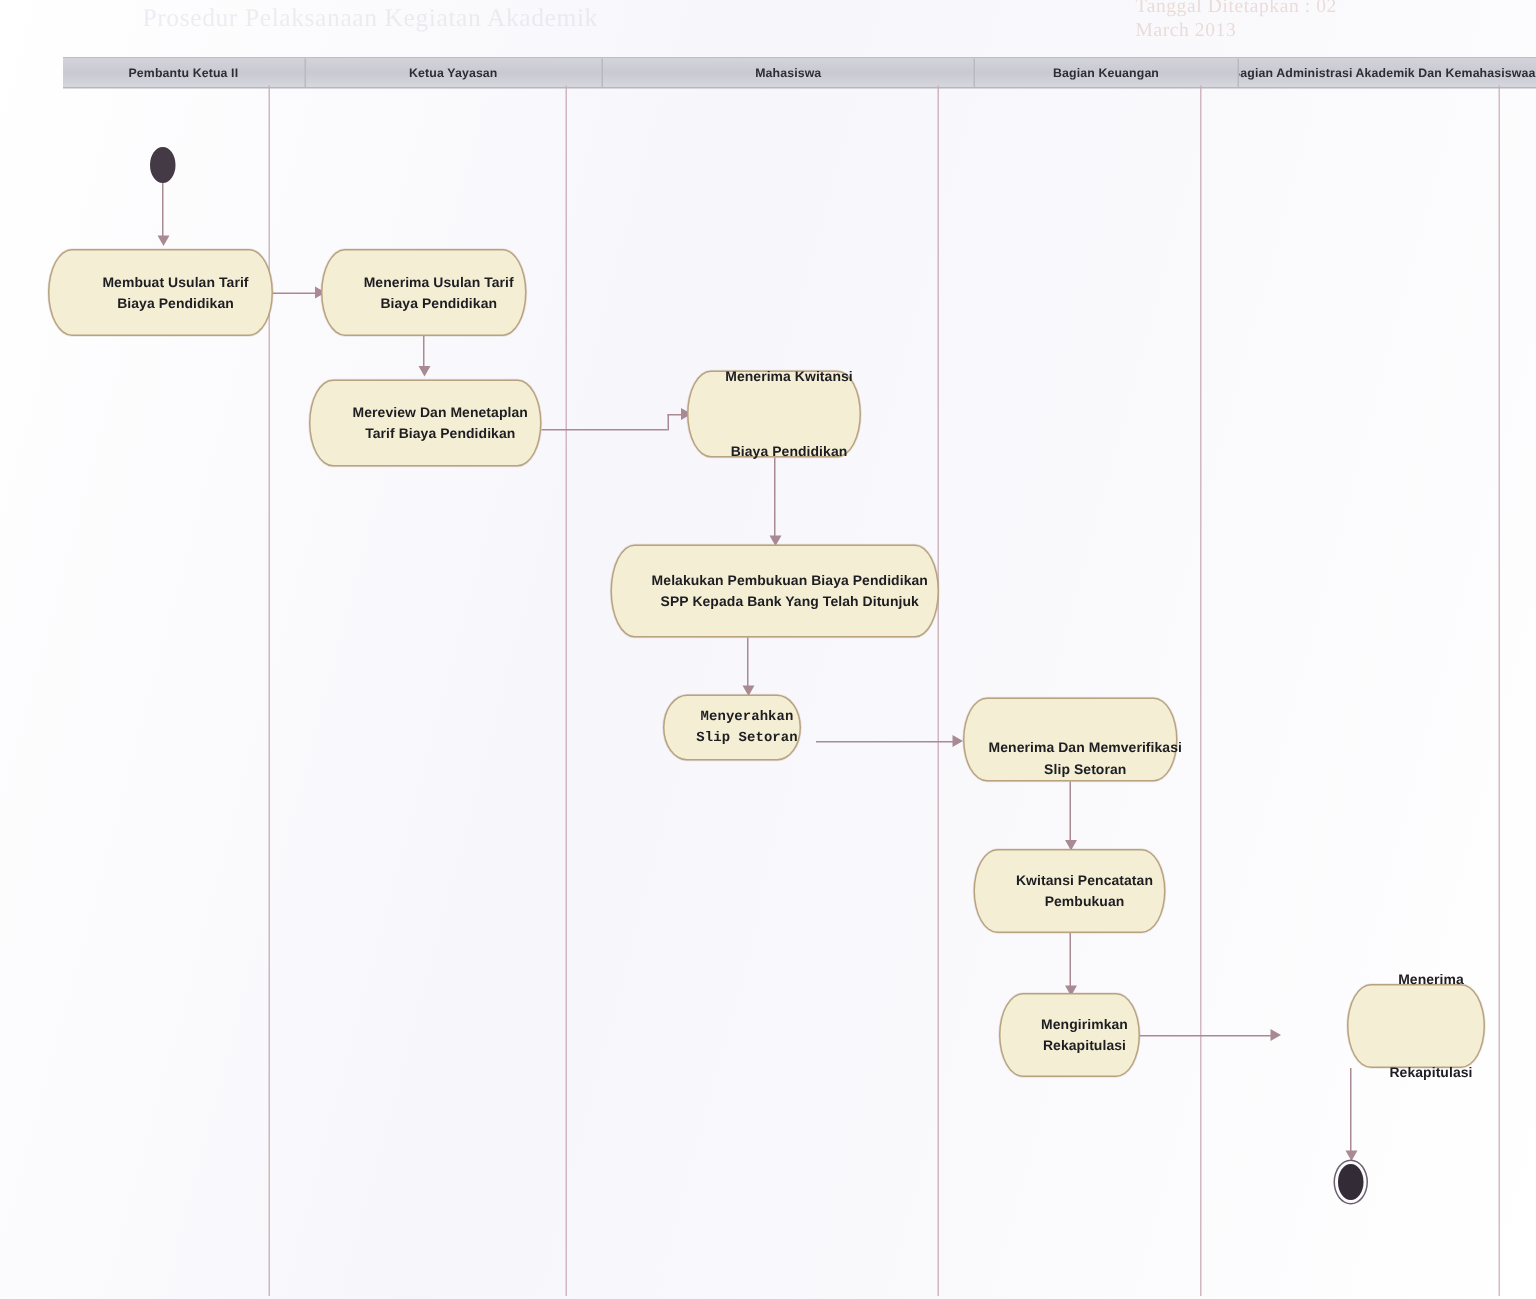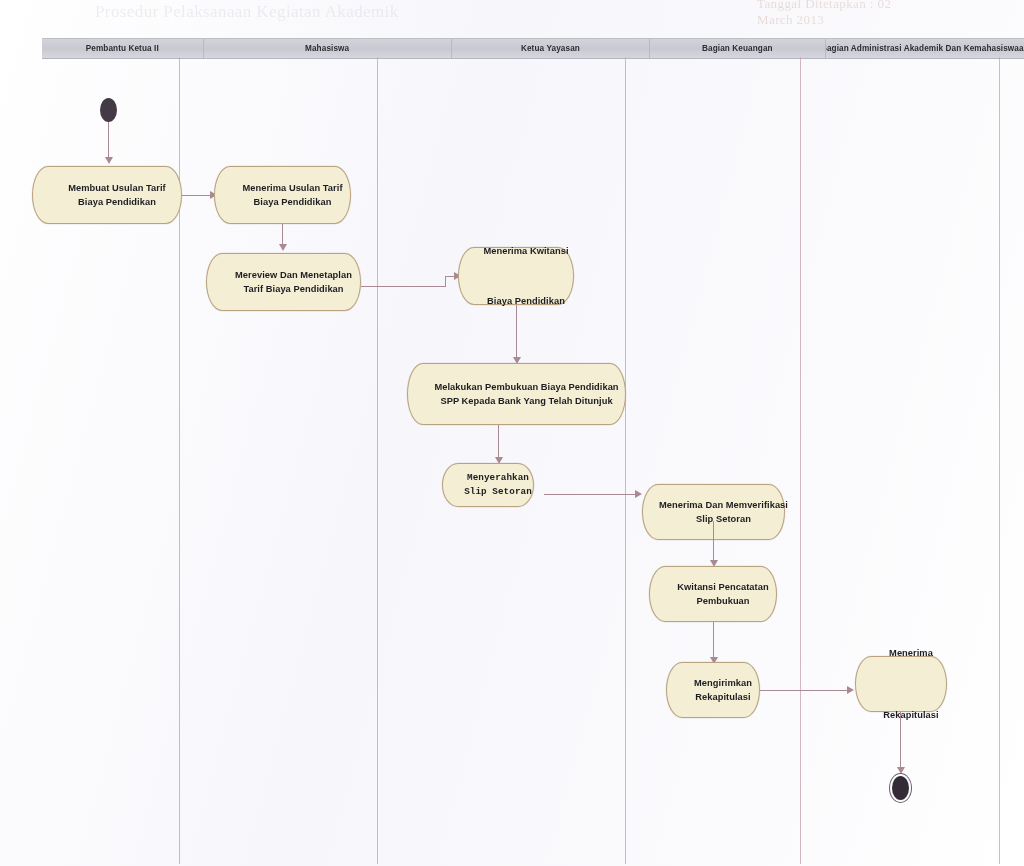--- a/index.html
+++ b/index.html
@@ -124,25 +124,25 @@
   <div class="ghost serif" style="left:95px;top:2px;font-size:17px;">Prosedur Pelaksanaan Kegiatan Akademik</div>
   <div class="ghost serif warm" style="left:757px;top:-4px;font-size:13px;">Tanggal Ditetapkan : 02</div>
   <div class="ghost serif warm" style="left:757px;top:12px;font-size:13px;">March 2013</div>
 
   <div id="lanes">
 
     <div class="lane-head-row">
       <div class="lane-head" style="width:161px;">
         <span>Pembantu Ketua II</span>
       </div>
+      <div class="lane-head" style="width:198px;">
+        <span>Ketua Yayasan</span>
+      </div>
       <div class="lane-head" style="width:248px;">
         <span>Mahasiswa</span>
-      </div>
-      <div class="lane-head" style="width:198px;">
-        <span>Ketua Yayasan</span>
       </div>
       <div class="lane-head" style="width:175px;">
         <span>Bagian Keuangan</span>
       </div>
       <div class="lane-head" style="width:199px;">
         <span>Bagian Administrasi Akademik Dan Kemahasiswaan</span>
       </div>
     </div>
 
     <div class="lane-sep" style="left:161px;"></div>
@@ -199,21 +199,21 @@
     <div class="arrow-down" style="left:477px;top:419px;"></div>
 
     <div class="node" style="left:424px;top:425px;width:92px;height:44px;font-family:Liberation Mono, monospace;">
       <span>Menyerahkan</span>
       <span>Slip Setoran</span>
     </div>
 
     <div class="conn h" style="left:526px;top:456px;width:96px;"></div>
     <div class="arrow-right" style="left:617px;top:452px;"></div>
 
-    <div class="node" style="left:624px;top:446px;width:143px;height:56px;">
+    <div class="node" style="left:624px;top:427px;width:143px;height:56px;justify-content:flex-end;">
       <span>Menerima Dan Memverifikasi</span>
       <span>Slip Setoran</span>
     </div>
 
     <div class="conn v" style="left:695px;top:483px;height:44px;"></div>
     <div class="arrow-down" style="left:692px;top:522px;"></div>
 
     <div class="node" style="left:631px;top:528px;width:128px;height:56px;">
       <span>Kwitansi Pencatatan</span>
       <span>Pembukuan</span>
@@ -223,21 +223,21 @@
     <div class="arrow-down" style="left:692px;top:619px;"></div>
 
     <div class="node" style="left:648px;top:624px;width:94px;height:56px;">
       <span>Mengirimkan</span>
       <span>Rekapitulasi</span>
     </div>
 
     <div class="conn h" style="left:742px;top:652px;width:92px;"></div>
     <div class="arrow-right" style="left:829px;top:648px;"></div>
 
-    <div class="node" style="left:837px;top:618px;width:92px;height:56px;gap:47px;">
+    <div class="node" style="left:880px;top:618px;width:92px;height:56px;gap:47px;">
       <span>Menerima</span>
       <span>Rekapitulasi</span>
     </div>
 
     <div class="conn v" style="left:882px;top:674px;height:60px;"></div>
     <div class="arrow-down" style="left:879px;top:729px;"></div>
 
     <div class="end-node" style="left:874px;top:738px;width:17px;height:24px;"></div>
 
   </div>

